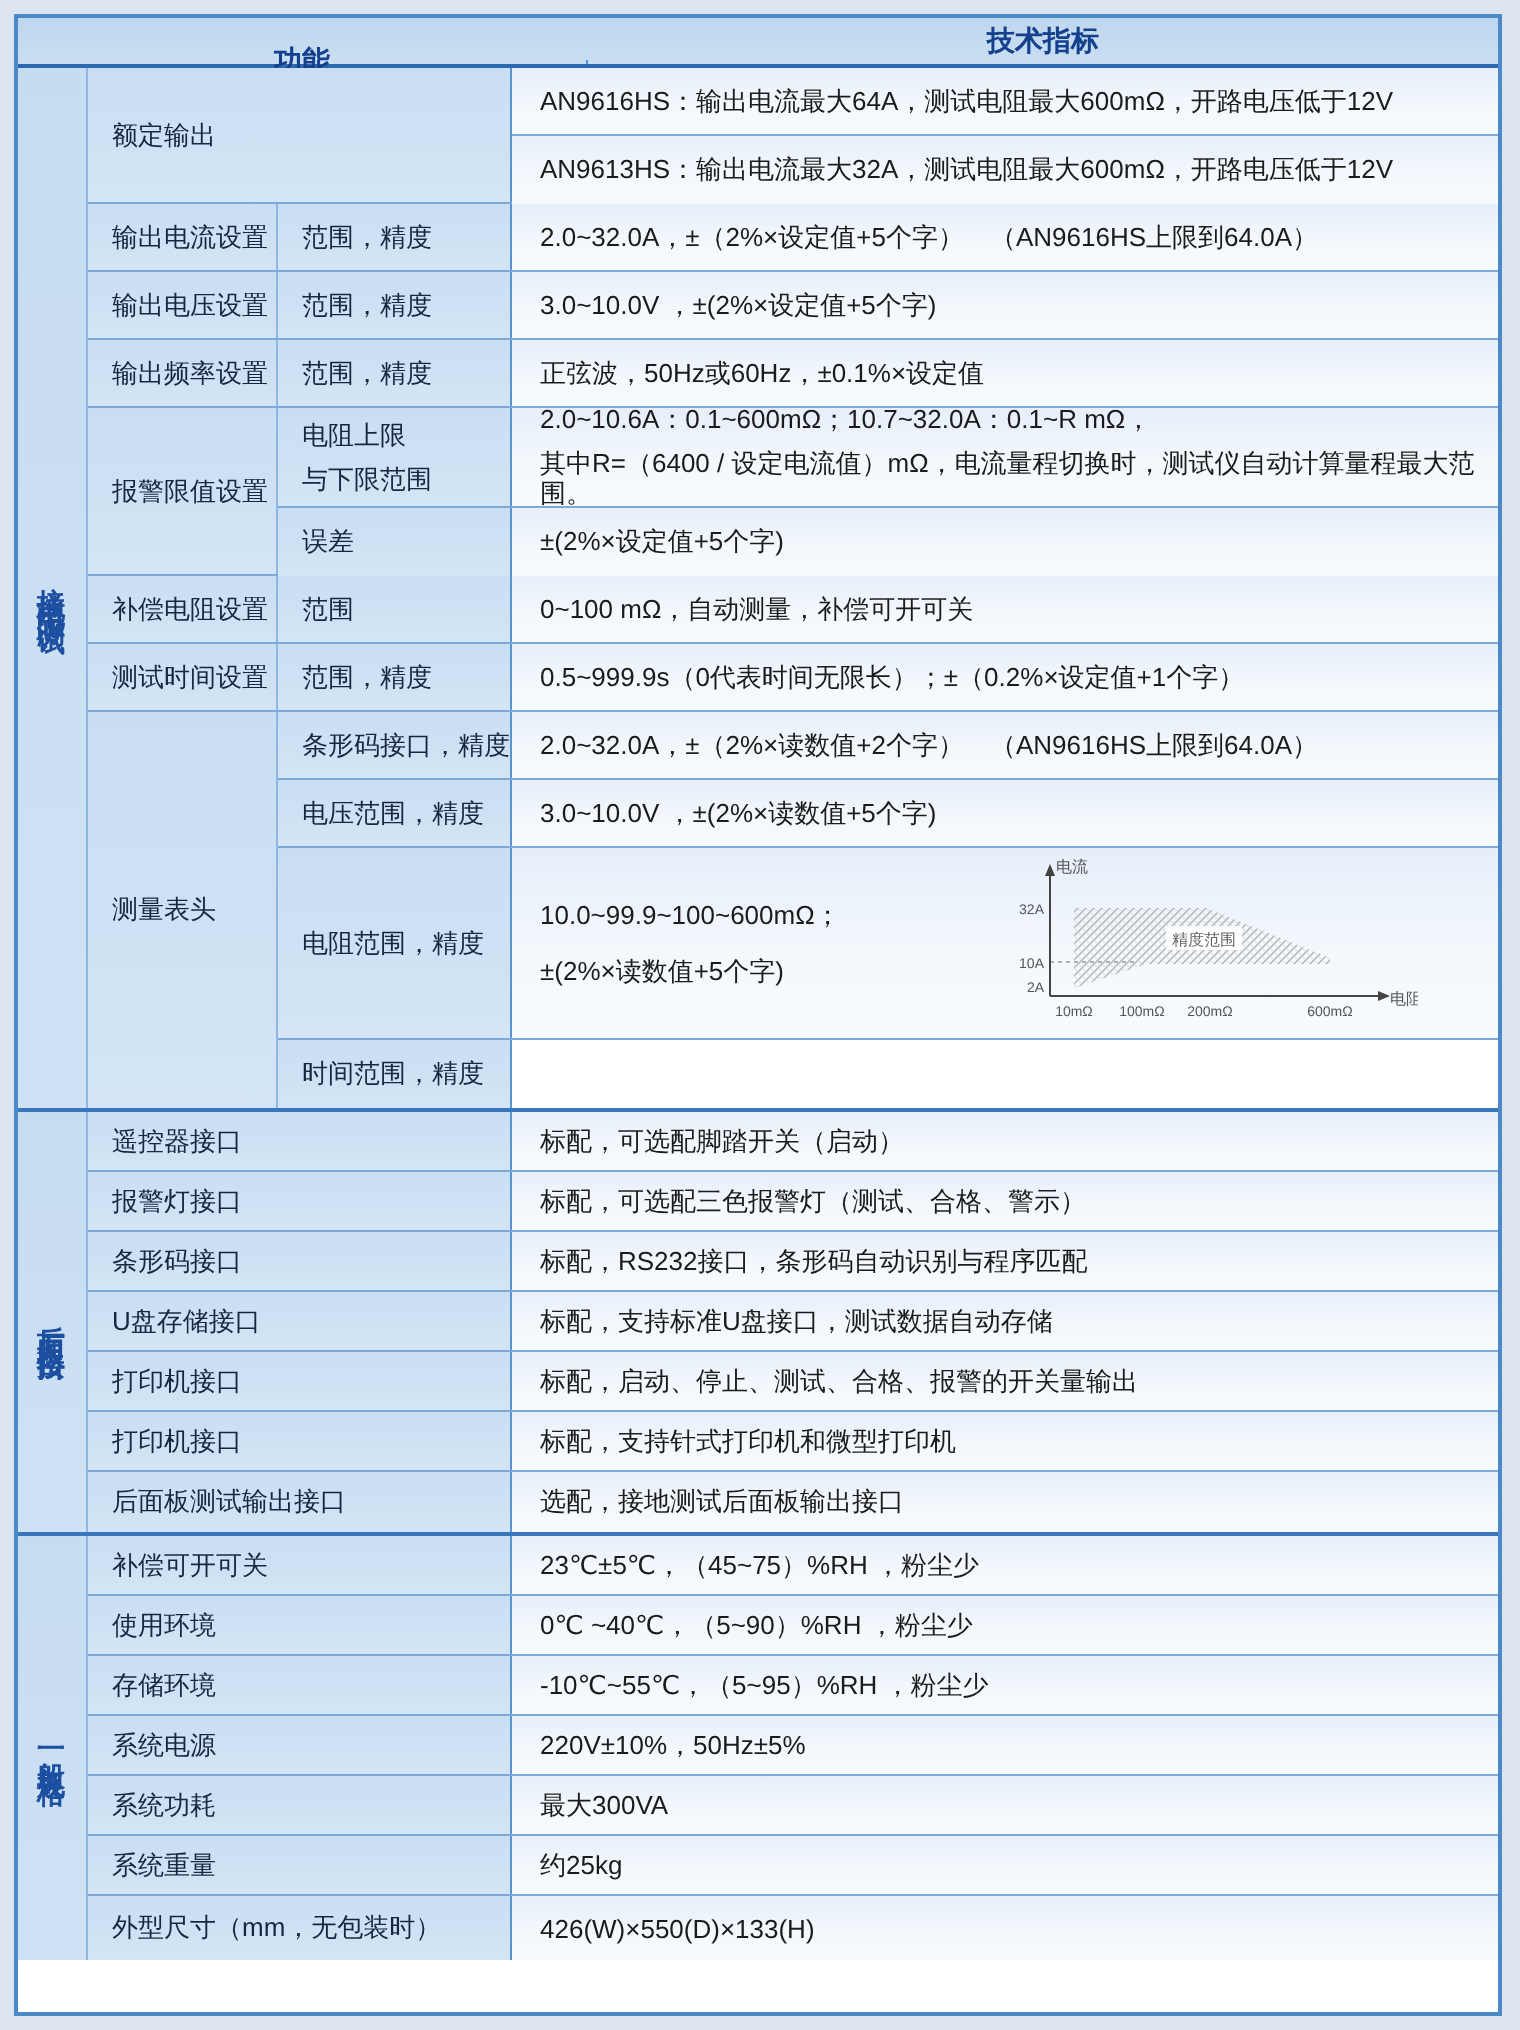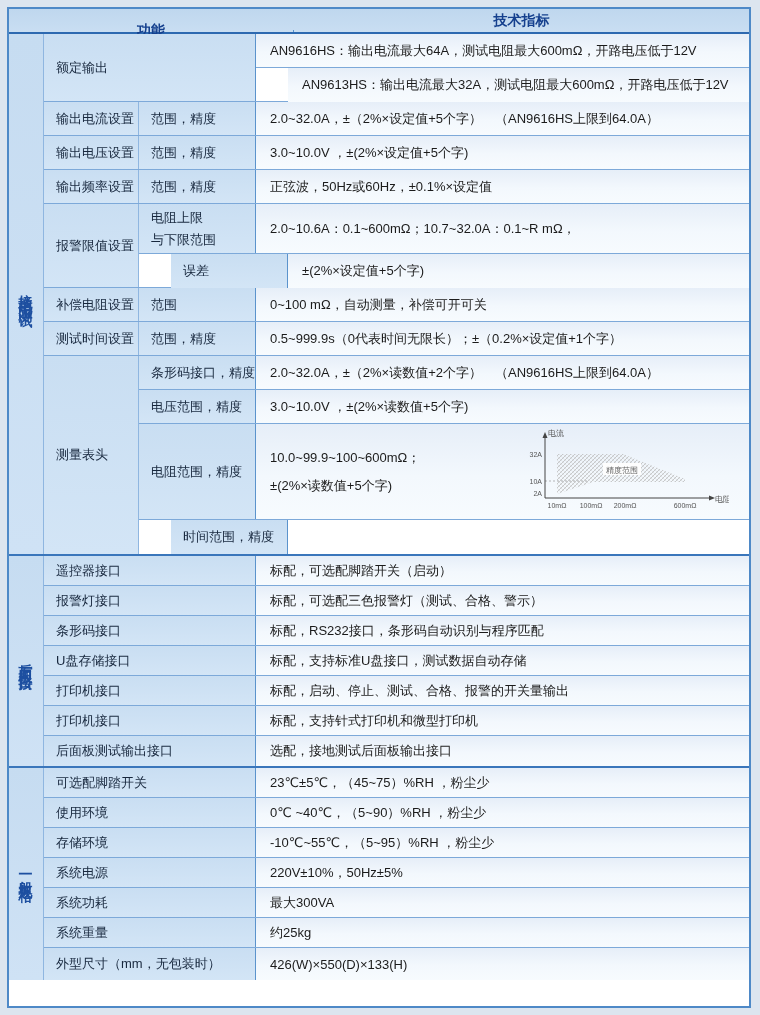--- a/index.html
+++ b/index.html
@@ -41,21 +41,21 @@
   .sec-title span{
     writing-mode:vertical-rl;
     font-weight:bold;font-size:14px;color:#1d4fa0;
     letter-spacing:4px;
   }
   .sec-body{flex:1;display:flex;flex-direction:column;}
   .row{display:flex;border-bottom:1px solid #7da9d9;}
   .row:last-child{border-bottom:none;}
   .subcol{flex:1;display:flex;flex-direction:column;}
   .subrow{display:flex;border-bottom:1px solid #7da9d9;}
-  .subrow:last-child{border-bottom:none;margin-left:32px;}
+  .subrow:last-child{border-bottom:none;}
   
   .cell{display:flex;align-items:center;font-size:13px;}
   .lbl{
     background:linear-gradient(180deg,#c9def2,#d3e5f6);
     border-right:1px solid #8fb6e0;
     padding-left:12px;color:#17273d;
   }
   .c2{width:95px;flex:0 0 95px;}
   .c3{width:117px;flex:0 0 117px;}
   .cm{width:212px;flex:0 0 212px;}   
@@ -70,21 +70,21 @@
   .h68{height:68px;flex:0 0 68px;}
   .h84{height:84px;flex:0 0 84px;}
   .h96{height:96px;flex:0 0 96px;}
   .h198{height:198px;flex:0 0 198px;}
   .h30{height:30px;flex:0 0 30px;}
   .h32{height:32px;flex:0 0 32px;justify-content:flex-end;}
   .twolines{flex-direction:column;align-items:flex-start;justify-content:center;gap:6px;}
   .twolines div{line-height:1.2;}
   .res-spec{display:flex;align-items:center;}
   .res-text{display:flex;flex-direction:column;gap:10px;}
-  .chart-wrap{margin-left:auto;margin-right:20px;}
+  .chart-wrap{margin-left:auto;margin-right:40px;}
   svg text{font-family:"Liberation Sans","DejaVu Sans",sans-serif;}
 </style>
 </head>
 <body>
 
 <div class="table">
 
   <div class="thead">
     <div class="th th-fn">功能</div>
     <div class="th th-spec">技术指标</div>
@@ -129,20 +129,21 @@
       <div class="row h84">
         <div class="cell lbl c2">报警限值设置</div>
         <div class="subcol">
           <div class="subrow h50">
             <div class="cell lbl c3 edge twolines">
               <div>电阻上限</div>
               <div>与下限范围</div>
             </div>
             <div class="cell spec twolines">
               <div>2.0~10.6A：0.1~600mΩ；10.7~32.0A：0.1~R mΩ，</div>
+              <div>其中R=（6400 / 设定电流值）mΩ，电流量程切换时，测试仪自动计算量程最大范围。</div>
             </div>
           </div>
           <div class="subrow h34">
             <div class="cell lbl c3 edge">误差</div>
             <div class="cell spec">±(2%×设定值+5个字)</div>
           </div>
         </div>
       </div>
 
       <div class="row h34">
@@ -255,21 +256,21 @@
       </div>
     </div>
   </div>
 
   <div class="section">
     <div class="sec-title">
       <span>一般规格</span>
     </div>
     <div class="sec-body">
       <div class="row h30">
-        <div class="cell lbl cm edge">可选配脚踏开关</div>
+        <div class="cell lbl cm edge">补偿可开可关</div>
         <div class="cell spec">23℃±5℃，（45~75）%RH ，粉尘少</div>
       </div>
       <div class="row h30">
         <div class="cell lbl cm edge">使用环境</div>
         <div class="cell spec">0℃ ~40℃，（5~90）%RH ，粉尘少</div>
       </div>
       <div class="row h30">
         <div class="cell lbl cm edge">存储环境</div>
         <div class="cell spec">-10℃~55℃，（5~95）%RH ，粉尘少</div>
       </div>

